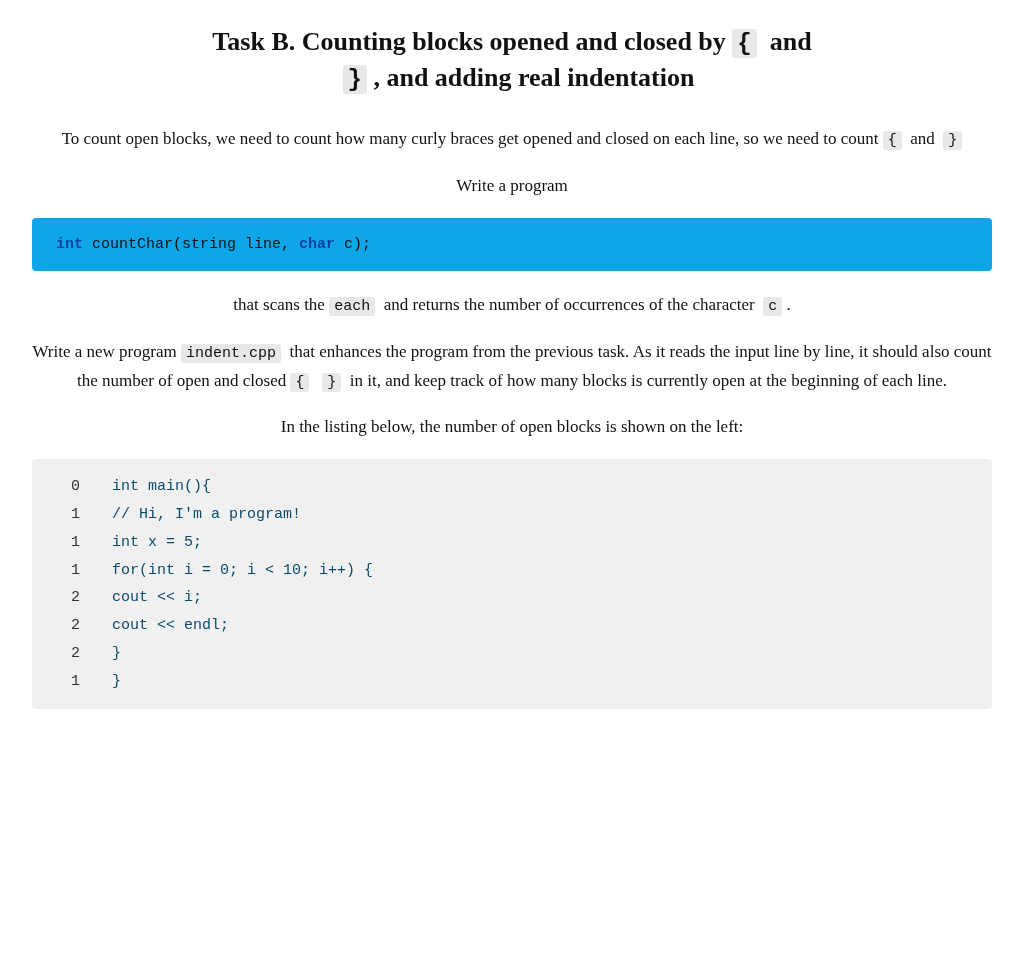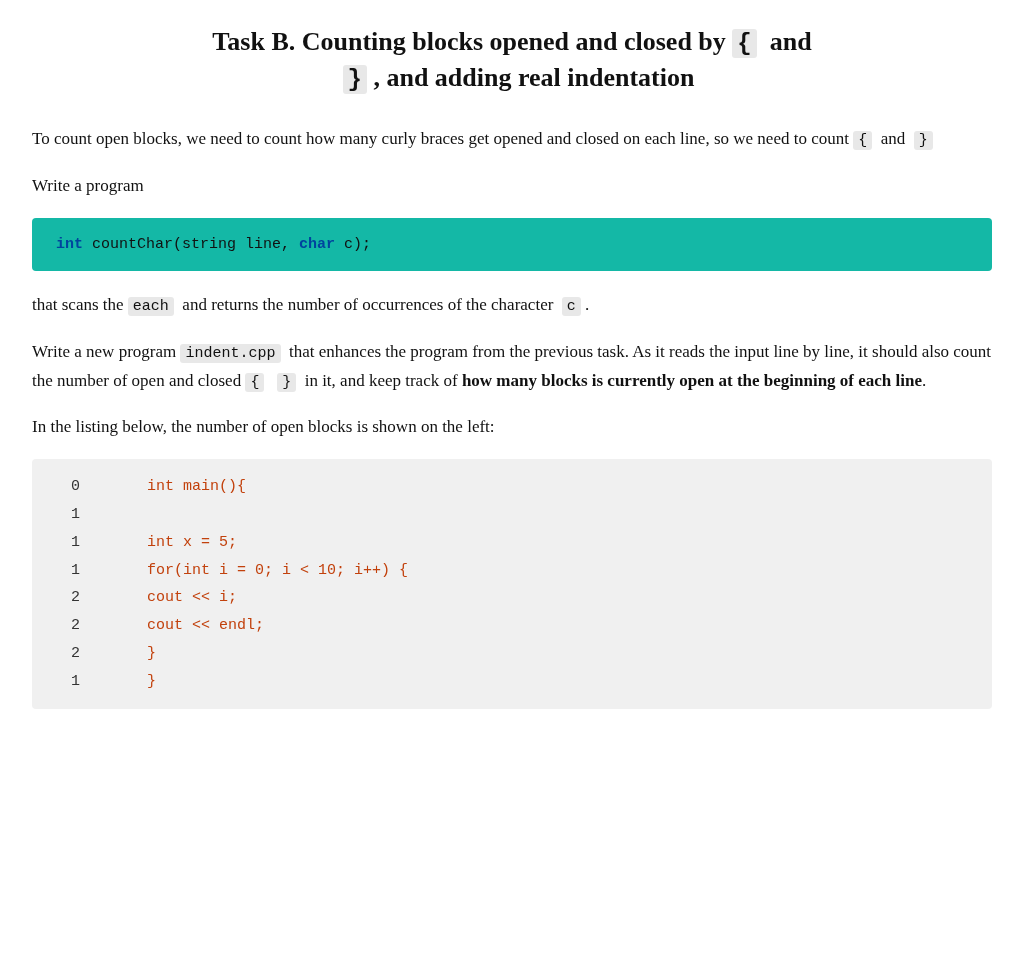--- a/index.html
+++ b/index.html
@@ -31,48 +31,49 @@
       background: #e8e8e8;
       border-radius: 3px;
       padding: 1px 5px;
       font-size: 24px;
       font-weight: bold;
     }
 
     p {
       margin-bottom: 18px;
       line-height: 1.65;
+      text-align: center;
     }
 
     .code-inline {
       font-family: 'Courier New', Courier, monospace;
       background: #e8e8e8;
       border-radius: 3px;
       padding: 1px 5px;
       font-size: 15px;
     }
 
     .code-block {
-      background: #14b8a6;
+      background: #0ea5e9;
       border-radius: 4px;
       padding: 14px 24px;
       margin: 16px 0 20px 0;
       font-family: 'Courier New', Courier, monospace;
       font-size: 15px;
       line-height: 1.7;
       white-space: pre;
     }
 
     .code-block .kw {
       color: #00449e;
       font-weight: bold;
     }
 
     strong {
-      font-weight: bold;
+      font-weight: normal;
     }
 
     .listing-block {
       background: #f0f0f0;
       border-radius: 4px;
       padding: 14px 32px;
       margin: 16px 0 20px 0;
       font-family: 'Courier New', Courier, monospace;
       font-size: 15px;
       line-height: 1.85;
@@ -83,22 +84,21 @@
       gap: 32px;
     }
 
     .listing-num {
       min-width: 16px;
       text-align: right;
       color: #333;
     }
 
     .listing-code {
-      color: #c2410c;
-      margin-left: 35px;
+      color: #0c4a6e;
     }
   </style>
 </head>
 <body>
 
 <h1 class="page-title">
   Task B. Counting blocks opened and closed by&nbsp;<span class="code-inline">{</span>&nbsp; and
   <br>&nbsp;&nbsp;<span class="code-inline">}</span>&nbsp;, and adding real indentation
 </h1>
 
@@ -124,20 +124,21 @@
   In the listing below, the number of open blocks is shown on the left:
 </p>
 
 <div class="listing-block">
   <div class="listing-row">
     <span class="listing-num">0</span>
     <span class="listing-code">int main(){</span>
   </div>
   <div class="listing-row">
     <span class="listing-num">1</span>
+    <span class="listing-code">// Hi, I'm a program!</span>
   </div>
   <div class="listing-row">
     <span class="listing-num">1</span>
     <span class="listing-code">int x = 5;</span>
   </div>
   <div class="listing-row">
     <span class="listing-num">1</span>
     <span class="listing-code">for(int i = 0; i &lt; 10; i++) {</span>
   </div>
   <div class="listing-row">

